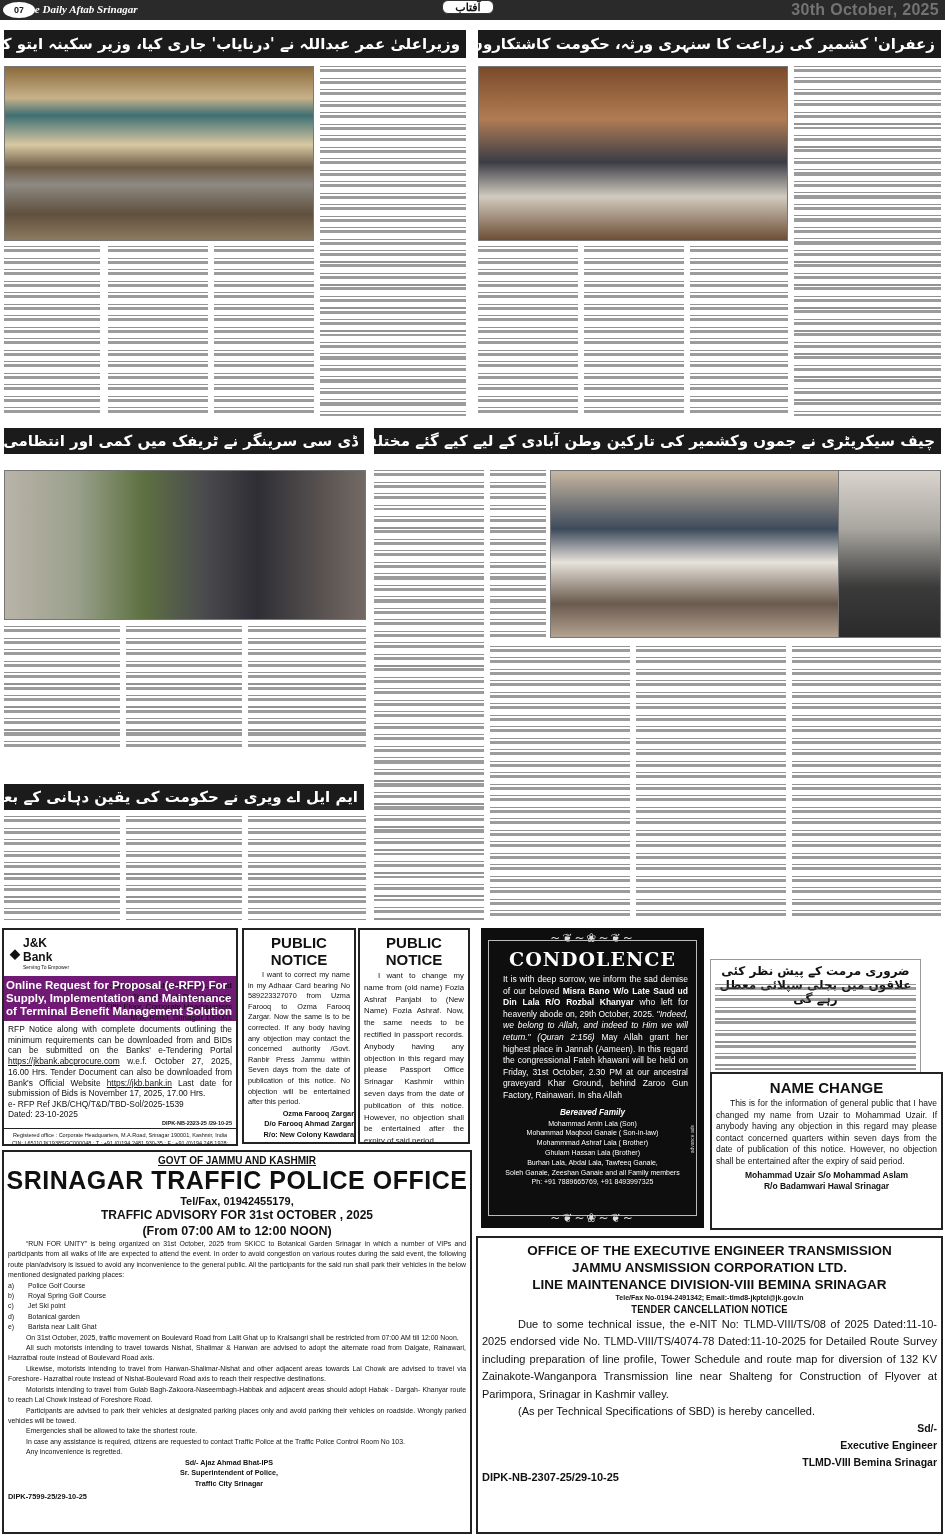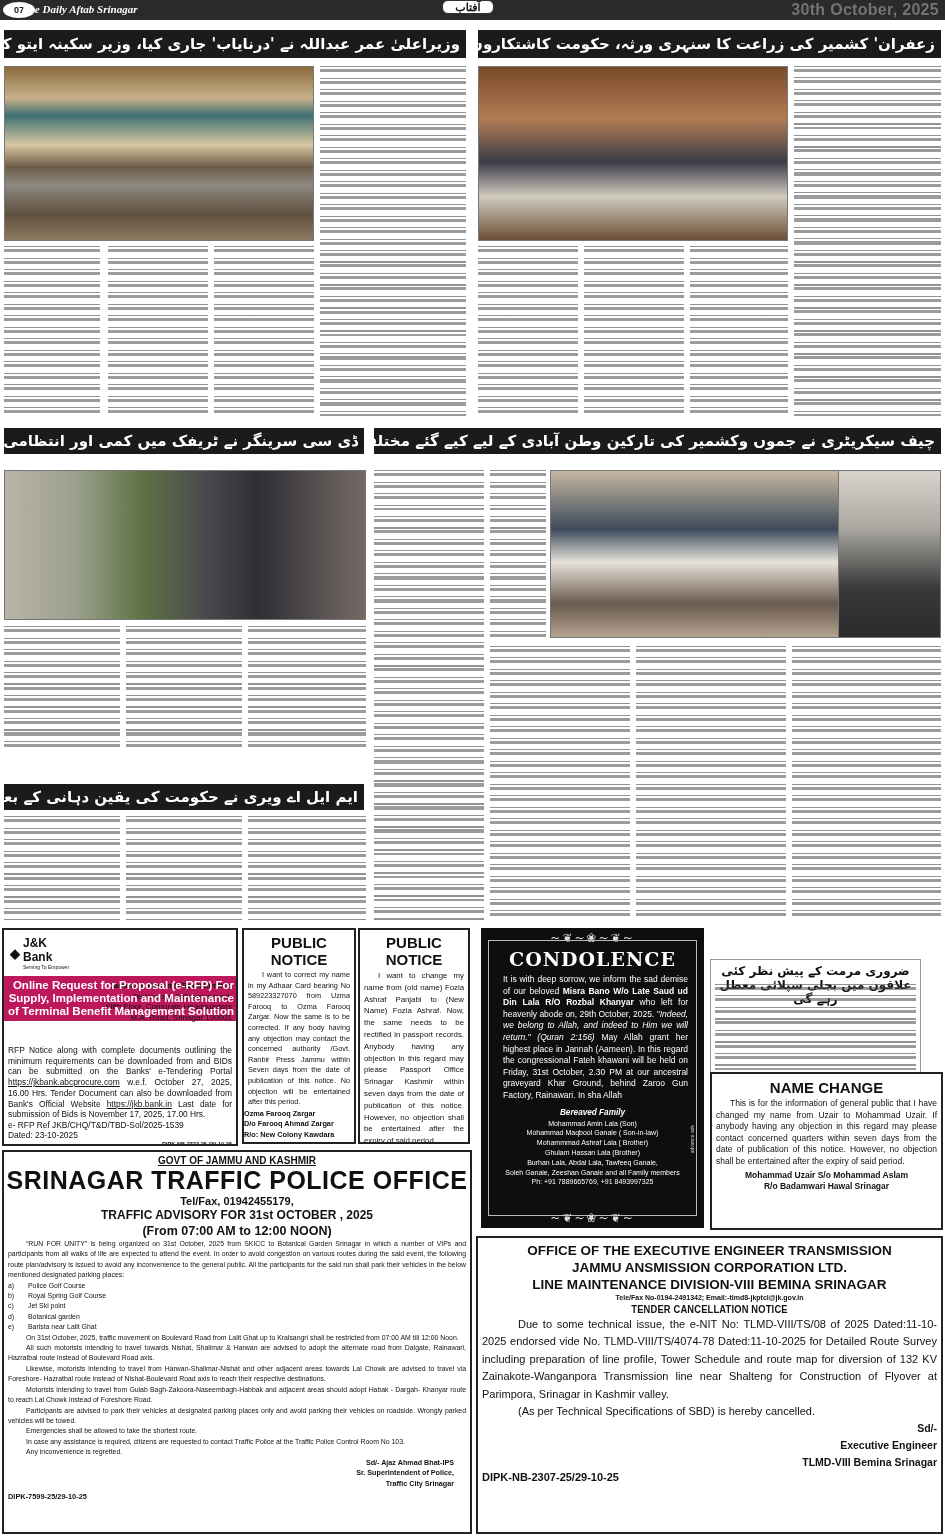--- a/index.html
+++ b/index.html
@@ -32,30 +32,30 @@
 
   
   .ad { border: 2px solid #222; background: #fff; overflow: hidden; }
 
   .jkb-top { display: flex; height: 46px; }
   .jkb-logo { width: 66px; display: flex; align-items: center; padding-left: 6px; font: bold 12px "Liberation Sans", sans-serif; }
   .jkb-logo .mark { font-size: 13px; margin-right: 3px; }
   .jkb-logo small { display:block; font-size: 5px; font-weight: normal; }
   .jkb-addr { flex: 1; text-align: right; font: 8px/10.5px "Liberation Sans", sans-serif; padding: 3px 4px 0 0; margin-top: 48px; }
   .jkb-addr b { font-weight: bold; }
-  .jkb-banner { background: #be185d; color: #fff; text-align: right; font: bold 11.5px/13px "Liberation Sans", sans-serif; padding: 3px 2px; }
-  .jkb-body { font: 8.4px/10.7px "Liberation Sans", sans-serif; padding: 3px 4px 0 4px; text-align: justify; margin-top: 21px; }
+  .jkb-banner { background: #701a75; color: #fff; text-align: left; font: bold 11.5px/13px "Liberation Sans", sans-serif; padding: 3px 2px; }
+  .jkb-body { font: 8.4px/10.7px "Liberation Sans", sans-serif; padding: 3px 4px 0 4px; text-align: justify; }
   .jkb-body u { text-decoration: underline; }
   .jkb-ref { font: 8.4px/10.5px "Liberation Sans", sans-serif; padding: 0 4px; }
   .jkb-dipk { text-align: right; font: bold 5.5px "Liberation Sans", sans-serif; padding: 0 4px 2px 0; }
   .jkb-foot { border-top: 1px solid #222; font: 5.5px/8px "Liberation Sans", sans-serif; text-align: center; padding: 2px; }
 
   .pn-title { font: bold 15px "Liberation Sans", sans-serif; text-align: center; padding: 4px 0 2px; }
   .pn-body { font: 8.6px/12.3px "Liberation Sans", sans-serif; text-align: justify; padding: 0 4px; text-indent: 14px; }
-  .pn-sign { font: bold 8.6px/12px "Liberation Sans", sans-serif; text-align: left; }
+  .pn-sign { font: bold 8.6px/12px "Liberation Sans", sans-serif; text-align: right; }
 
   .condolence { background: #0e0e0e; color: #fff; border: 2px solid #0e0e0e; }
   .cond-orn { text-align: center; color: #ddd; font: 12px "DejaVu Sans", sans-serif; letter-spacing: 2px; height: 16px; line-height: 16px; }
   .cond-frame { position: absolute; left: 5px; right: 5px; top: 10px; bottom: 10px; border: 1px solid #bbb; pointer-events: none; }
   .cond-title { text-align: center; font: bold 19px "DejaVu Serif", serif; letter-spacing: 1px; padding: 2px 0 4px; }
   .cond-body { font: 8.5px/11.6px "Liberation Sans", sans-serif; padding: 0 14px 0 20px; text-align: justify; }
   .cond-body b { font-weight: bold; }
   .cond-body i { font-style: italic; }
   .cond-family { text-align: center; font: 7px/9.8px "Liberation Sans", sans-serif; padding-top: 6px; }
   .cond-family .hd { font: italic bold 8.2px "Liberation Sans", sans-serif; margin-bottom: 2px; }
@@ -70,21 +70,21 @@
   .tp-govt { text-align: center; font: bold 10px "Liberation Sans", sans-serif; text-decoration: underline; padding-top: 3px; }
   .tp-title { text-align: center; font: bold 25px/28px "Liberation Sans", sans-serif; letter-spacing: .5px; }
   .tp-sub { text-align: center; font: bold 11px/14px "Liberation Sans", sans-serif; }
   .tp-sub2 { text-align: center; font: bold 12px/15px "Liberation Sans", sans-serif; }
   .tp-time { text-align: center; font: bold 12.5px/16px "Liberation Sans", sans-serif; }
   .tp-body { font: 6.9px/10.4px "Liberation Sans", sans-serif; text-align: justify; padding: 0 4px; }
   .tp-body p { text-indent: 18px; }
   .tp-list { list-style: none; padding-left: 0; }
   .tp-list li { display: flex; }
   .tp-list li span.k { width: 20px; }
-  .tp-sign { text-align: right; font: bold 7.2px/10.5px "Liberation Sans", sans-serif; padding-right: 16px; }
+  .tp-sign { text-align: center; font: bold 7.2px/10.5px "Liberation Sans", sans-serif; padding-right: 16px; }
   .tp-dipk { font: bold 7.4px "Liberation Sans", sans-serif; padding: 3px 4px; }
 
   .jt-head { text-align: center; font: bold 13.5px/17px "Liberation Sans", sans-serif; padding-top: 4px; }
   .jt-contact { text-align: center; font: bold 7px/10px "Liberation Sans", sans-serif; }
   .jt-notice { text-align: center; font: bold 11px/13px "Liberation Sans", sans-serif; letter-spacing: .2px; transform: scaleX(.85); }
   .jt-body { font: 11px/17.4px "Liberation Sans", sans-serif; text-align: justify; padding: 0 4px; }
   .jt-body .ind { padding-left: 36px; }
   .jt-sign { text-align: right; font: bold 10.5px/17px "Liberation Sans", sans-serif; padding-right: 4px; }
   .jt-dipk { font: bold 11px "Liberation Sans", sans-serif; padding: 0 4px; }
 </style>

